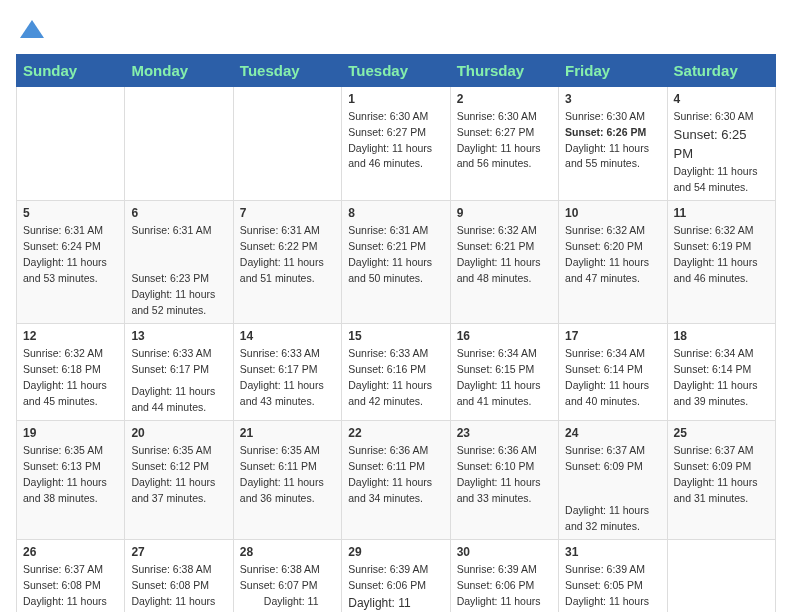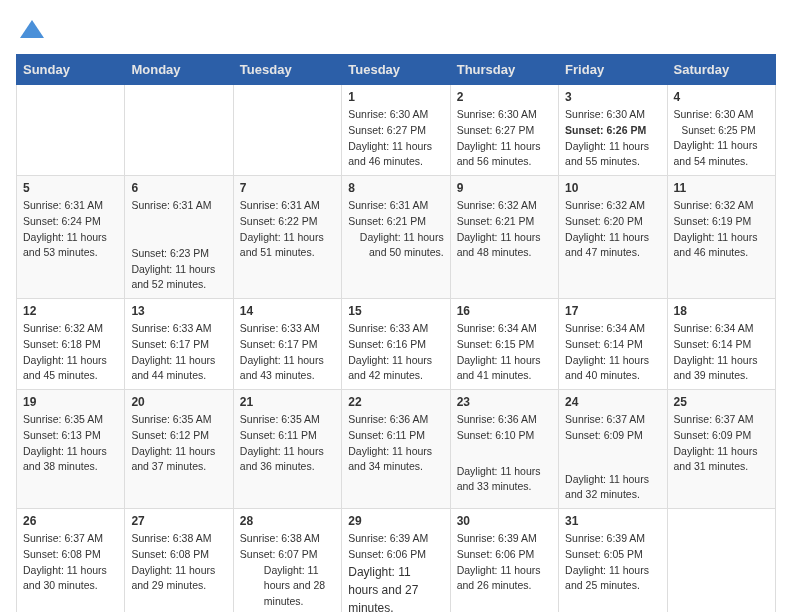--- a/index.html
+++ b/index.html
@@ -51,22 +51,22 @@
       color: #444;
       margin-top: 2px;
     }
     .calendar {
       width: 100%;
       border-collapse: collapse;
       border: 1px solid #ccc;
     }
     .calendar th {
       background-color: #2c5fa8;
-      color: #e5e5e5;
-      font-size: 13px;
+      color: #86efac;
+      font-size: 15px;
       font-weight: bold;
       padding: 7px 6px;
       text-align: left;
       border: 1px solid #2c5fa8;
     }
     .calendar td {
       vertical-align: top;
       padding: 5px 6px;
       font-size: 10.5px;
       color: #333;
@@ -137,21 +137,21 @@
         </td>
         <td>
           <span class="day-number">3</span>
           <span style="display: block; font-size: 10.5px; line-height: 1.5;">Sunrise: 6:30 AM</span>
           <span style="display: block; font-size: 10.5px; line-height: 1.5; font-weight: bold;">Sunset: 6:26 PM</span>
           <span style="display: block; font-size: 10.5px; line-height: 1.5;">Daylight: 11 hours and 55 minutes.</span>
         </td>
         <td>
           <span class="day-number">4</span>
           <span style="display: block; font-size: 10.5px; line-height: 1.5;">Sunrise: 6:30 AM</span>
-          <span style="display: block; font-size: 10px; line-height: 1.5; margin-left: 8px;">Sunset: 6:25 PM</span>
+          <span style="display: block; font-size: 13px; line-height: 1.5;">Sunset: 6:25 PM</span>
           <span style="display: block; font-size: 10.5px; line-height: 1.5;">Daylight: 11 hours and 54 minutes.</span>
         </td>
       </tr>
       <tr style="background-color: rgb(249, 249, 249);">
         <td>
           <span class="day-number">5</span>
           <span style="display: block; font-size: 10.5px; line-height: 1.5;">Sunrise: 6:31 AM</span>
           <span style="display: block; font-size: 10.5px; line-height: 1.5;">Sunset: 6:24 PM</span>
           <span style="display: block; font-size: 10.5px; line-height: 1.5;">Daylight: 11 hours and 53 minutes.</span>
         </td>
@@ -164,21 +164,21 @@
         <td>
           <span class="day-number">7</span>
           <span style="display: block; font-size: 10.5px; line-height: 1.5;">Sunrise: 6:31 AM</span>
           <span style="display: block; font-size: 10.5px; line-height: 1.5;">Sunset: 6:22 PM</span>
           <span style="display: block; font-size: 10.5px; line-height: 1.5;">Daylight: 11 hours and 51 minutes.</span>
         </td>
         <td>
           <span class="day-number">8</span>
           <span style="display: block; font-size: 10.5px; line-height: 1.5;">Sunrise: 6:31 AM</span>
           <span style="display: block; font-size: 10.5px; line-height: 1.5;">Sunset: 6:21 PM</span>
-          <span style="display: block; font-size: 10.5px; line-height: 1.5; text-align: right;">Daylight: 11 hours and 50 minutes.</span>
+          <span style="display: block; font-size: 10.5px; line-height: 1.5;">Daylight: 11 hours and 50 minutes.</span>
         </td>
         <td>
           <span class="day-number">9</span>
           <span style="display: block; font-size: 10.5px; line-height: 1.5;">Sunrise: 6:32 AM</span>
           <span style="display: block; font-size: 10.5px; line-height: 1.5;">Sunset: 6:21 PM</span>
           <span style="display: block; font-size: 10.5px; line-height: 1.5;">Daylight: 11 hours and 48 minutes.</span>
         </td>
         <td>
           <span class="day-number">10</span>
           <span style="display: block; font-size: 10.5px; line-height: 1.5;">Sunrise: 6:32 AM</span>
@@ -196,21 +196,21 @@
         <td>
           <span class="day-number">12</span>
           <span style="display: block; font-size: 10.5px; line-height: 1.5;">Sunrise: 6:32 AM</span>
           <span style="display: block; font-size: 10.5px; line-height: 1.5;">Sunset: 6:18 PM</span>
           <span style="display: block; font-size: 10.5px; line-height: 1.5;">Daylight: 11 hours and 45 minutes.</span>
         </td>
         <td>
           <span class="day-number">13</span>
           <span style="display: block; font-size: 10.5px; line-height: 1.5;">Sunrise: 6:33 AM</span>
           <span style="display: block; font-size: 10.5px; line-height: 1.5;">Sunset: 6:17 PM</span>
-          <span style="display: block; font-size: 10.5px; line-height: 1.5;">Daylight: 11 hours and 44 minutes.</span>
+          <span style="display: block; font-size: 10.5px; line-height: 1.5; margin-top: 6px;">Daylight: 11 hours and 44 minutes.</span>
         </td>
         <td>
           <span class="day-number">14</span>
           <span style="display: block; font-size: 10.5px; line-height: 1.5;">Sunrise: 6:33 AM</span>
           <span style="display: block; font-size: 10.5px; line-height: 1.5;">Sunset: 6:17 PM</span>
           <span style="display: block; font-size: 10.5px; line-height: 1.5;">Daylight: 11 hours and 43 minutes.</span>
         </td>
         <td>
           <span class="day-number">15</span>
           <span style="display: block; font-size: 10.5px; line-height: 1.5;">Sunrise: 6:33 AM</span>
@@ -258,21 +258,21 @@
         <td>
           <span class="day-number">22</span>
           <span style="display: block; font-size: 10.5px; line-height: 1.5;">Sunrise: 6:36 AM</span>
           <span style="display: block; font-size: 10.5px; line-height: 1.5;">Sunset: 6:11 PM</span>
           <span style="display: block; font-size: 10.5px; line-height: 1.5;">Daylight: 11 hours and 34 minutes.</span>
         </td>
         <td>
           <span class="day-number">23</span>
           <span style="display: block; font-size: 10.5px; line-height: 1.5;">Sunrise: 6:36 AM</span>
           <span style="display: block; font-size: 10.5px; line-height: 1.5;">Sunset: 6:10 PM</span>
-          <span style="display: block; font-size: 10.5px; line-height: 1.5; margin-top: 20px;">Daylight: 11 hours and 33 minutes.</span>
+          <span style="display: block; font-size: 10.5px; line-height: 1.5;">Daylight: 11 hours and 33 minutes.</span>
         </td>
         <td>
           <span class="day-number">24</span>
           <span style="display: block; font-size: 10.5px; line-height: 1.5;">Sunrise: 6:37 AM</span>
           <span style="display: block; font-size: 10.5px; line-height: 1.5;">Sunset: 6:09 PM</span>
           <span style="display: block; font-size: 10.5px; line-height: 1.5; margin-top: 28px;">Daylight: 11 hours and 32 minutes.</span>
         </td>
         <td>
           <span class="day-number">25</span>
           <span style="display: block; font-size: 10.5px; line-height: 1.5;">Sunrise: 6:37 AM</span>

